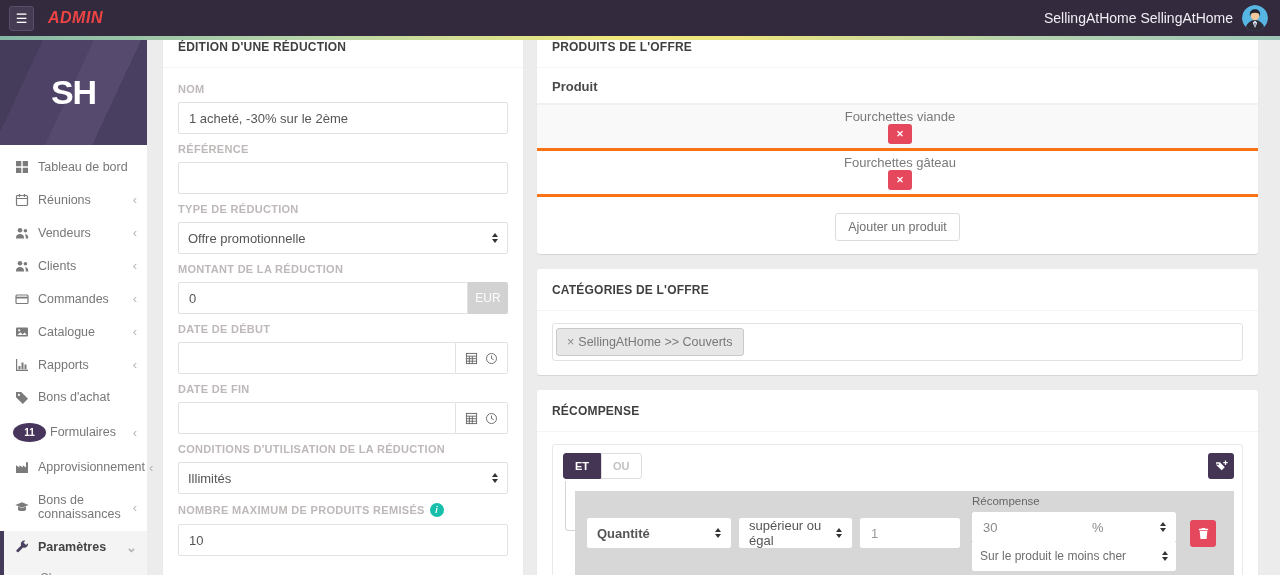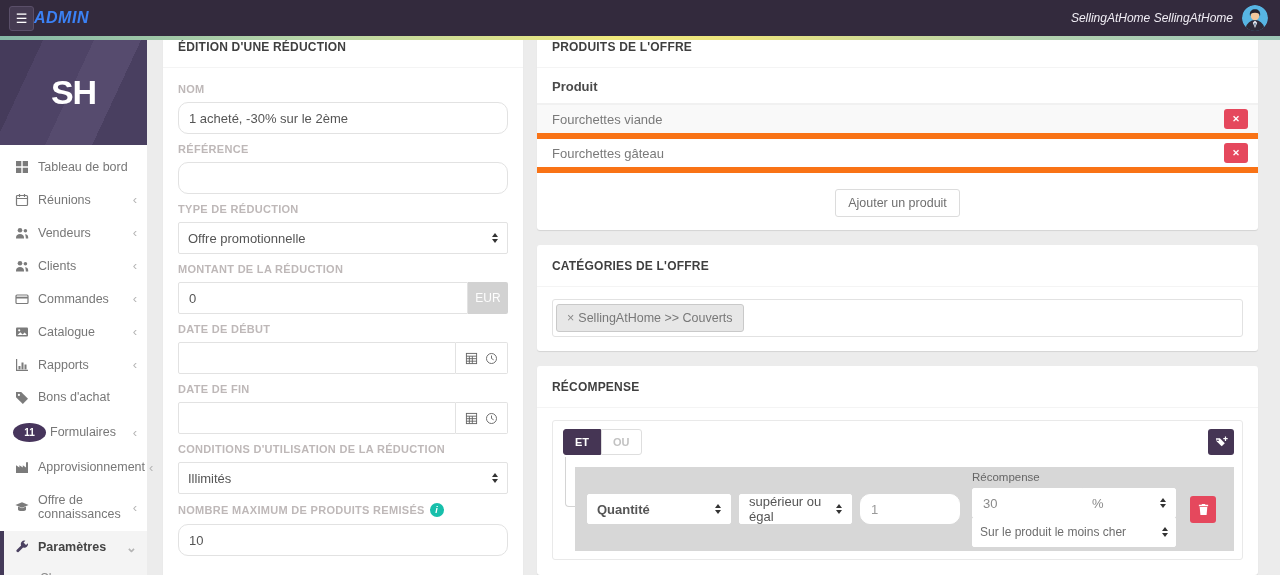--- a/index.html
+++ b/index.html
@@ -5,24 +5,24 @@
   * { box-sizing: border-box; margin: 0; padding: 0; }
   html,body { width:1280px; height:575px; overflow:hidden;
     font-family:"Liberation Sans", sans-serif; background:#ececec; }
 
   
   .navbar { position:fixed; top:0; left:0; right:0; height:36px; background:#332a3d;
     display:flex; align-items:center; z-index:20; }
   .hamburger { width:25px; height:25px; margin-left:9px; background:#453b52;
     border:1px solid #5a4f69; border-radius:3px; color:#fff; font-size:13px;
     display:flex; align-items:center; justify-content:center; cursor:pointer; }
-  .brand { color:#3b82f6; font-style:italic; font-weight:700; font-size:16px;
-    letter-spacing:.5px; }
+  .brand { color:#ef4444; font-style:italic; font-weight:700; font-size:16px;
+    letter-spacing:.5px; margin-left:14px; }
   .nav-right { margin-left:auto; display:flex; align-items:center; gap:9px; margin-right:12px; }
-  .user-name { color:#f1eef5; font-size:12px;font-style:italic; }
+  .user-name { color:#f1eef5; font-size:14px; }
   .avatar { width:26px; height:26px; border-radius:50%; overflow:hidden; display:block; cursor:pointer; }
   .gradient-bar { position:fixed; top:36px; left:0; right:0; height:4px; z-index:20;
     background:linear-gradient(to right,#85b7a6 0%,#b9d6a8 25%,#f0e87c 48%,#ece47e 58%,#b4d2ae 80%,#9cc5b6 100%); }
 
   
   .sidebar { position:fixed; top:40px; left:0; bottom:0; width:147px; background:#fff; z-index:10; }
   .logo-block { height:105px; display:flex; align-items:center; justify-content:center;
     background:linear-gradient(115deg,#453b5b 0%,#453b5b 22%,#4e4366 22%,#4e4366 48%,#564b6e 48%,#564b6e 72%,#493f60 72%);
     cursor:pointer; }
   .logo-text { color:#fff; font-size:34px; font-weight:700; letter-spacing:-1px; }
@@ -49,21 +49,21 @@
   .panel { background:#fff; border-radius:3px; box-shadow:0 1px 1px rgba(0,0,0,.10); }
   .panel-header { padding:14px 15px 13px; font-size:12px; font-weight:700; color:#3f3f3f;
     border-bottom:1px solid #f4f4f4; letter-spacing:.2px; }
 
   
   .left-card { width:360px; flex:none; min-height:600px; }
   .card-body { padding:15px; }
   .fgroup { margin-bottom:9px; }
   .flabel { display:flex; align-items:center; gap:5px; font-size:11px; font-weight:700;
     color:#beb8b8; letter-spacing:.3px; margin-bottom:7px; }
-  .tinput { width:100%; height:32px; border:1px solid #e2e2e2; border-radius:10px;
+  .tinput { width:100%; height:32px; border:1px solid #e2e2e2; border-radius:2px;
     padding:0 10px; font-size:13px; color:#555; background:#fff; outline:none;
     font-family:"Liberation Sans",sans-serif; }
   .igroup { display:flex; }
   .igroup .tinput { flex:1; border-radius:2px 0 0 2px; }
   .addon-gray { width:40px; background:#d2d2d2; color:#fdfdfd; font-size:12px;
     display:flex; align-items:center; justify-content:center; border-radius:0 2px 2px 0; }
   .addon-icons { display:flex; align-items:center; gap:7px; padding:0 9px;
     border:1px solid #e2e2e2; border-left:none; border-radius:0 2px 2px 0; background:#fff; }
   .select { display:flex; align-items:center; justify-content:space-between; gap:8px;
     border:1px solid #e2e2e2; border-radius:2px; height:32px; padding:0 9px;
@@ -76,22 +76,22 @@
   .info-dot { width:14px; height:14px; border-radius:50%; background:#17bfab; color:#fff;
     font-size:9px; font-weight:700; font-style:italic; display:inline-flex;
     align-items:center; justify-content:center; }
 
   
   .right-col { flex:1; display:flex; flex-direction:column; }
   .right-col .panel { margin-bottom:15px; }
   .thead-row { padding:11px 15px 9px; font-size:13px; font-weight:700; color:#4a4a4a;
     border-bottom:2px solid #f1f1f1; }
   .prow { display:flex; align-items:center; justify-content:space-between;
-    padding:4px 10px 4px 15px; font-size:13px; color:#7a7a7a; border-bottom:6px solid #f97316;
-    min-height:27px; }
+    padding:4px 10px 4px 15px; font-size:13px; color:#7a7a7a; border-bottom:3px solid #f97316;
+    min-height:27px;flex-direction:column; }
   .prow.odd { background:#f9f9f9; }
   .xbtn { width:24px; height:20px; background:#e5485d; border:none; border-radius:3px;
     color:#fff; font-size:9px; font-weight:700; display:flex; align-items:center;
     justify-content:center; cursor:pointer; }
   .add-product { display:block; margin:16px auto 13px; padding:6px 12px; background:#fff;
     border:1px solid #dcdcdc; border-radius:3px; color:#6f6f6f; font-size:12.5px; cursor:pointer; }
 
   .tagbox { margin:12px 15px 14px; border:1px solid #e2e2e2; border-radius:3px;
     min-height:38px; padding:3px; display:flex; align-items:center; }
   .tag-chip { display:inline-flex; align-items:center; gap:4px; background:#e7e7e7;
@@ -266,21 +266,21 @@
       <span class="mi-chevron">‹</span>
     </div>
 
     <div class="menu-item">
       <span class="mi-icon">
         <svg viewBox="0 0 14 14" width="14" height="14" fill="#7b7b7b">
             <path d="M7 2.2L13.6 5 7 7.8.4 5z"></path>
             <path d="M3 6.6v2.8c0 .9 1.8 1.7 4 1.7s4-.8 4-1.7V6.6L7 8.3z"></path>
           </svg>
       </span>
-      <span class="mi-label">Offre de connaissances</span>
+      <span class="mi-label">Bons de connaissances</span>
       <span class="mi-chevron">‹</span>
     </div>
 
     <div class="active-block">
       <div class="menu-item">
         <span class="mi-icon">
           <svg viewBox="0 0 14 14" width="14" height="14" fill="#4b4161">
               <path d="M12.8 3.1a3.5 3.5 0 0 1-4.7 4.3l-4.5 4.5a1.45 1.45 0 0 1-2-2l4.5-4.5A3.5 3.5 0 0 1 10.4.7L8.5 2.6l2.5 2.5 1.9-1.9z"></path>
             </svg>
         </span>

